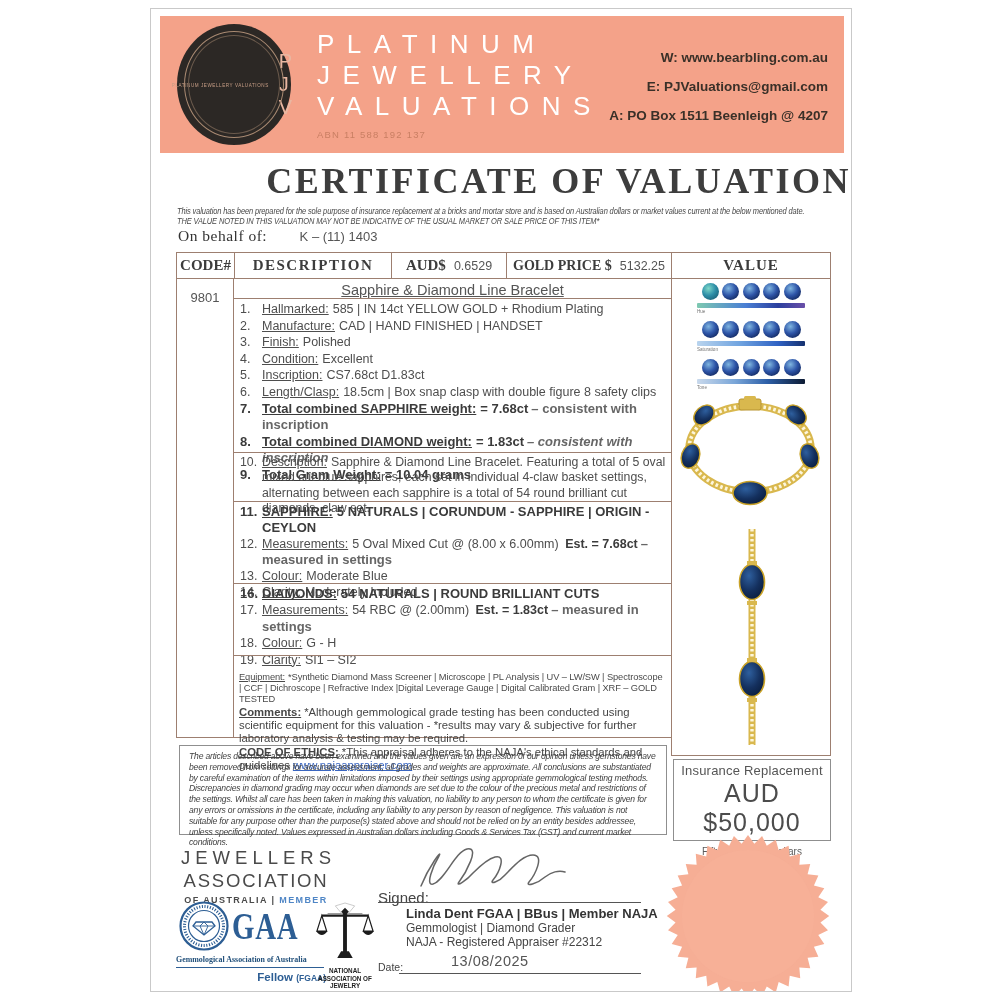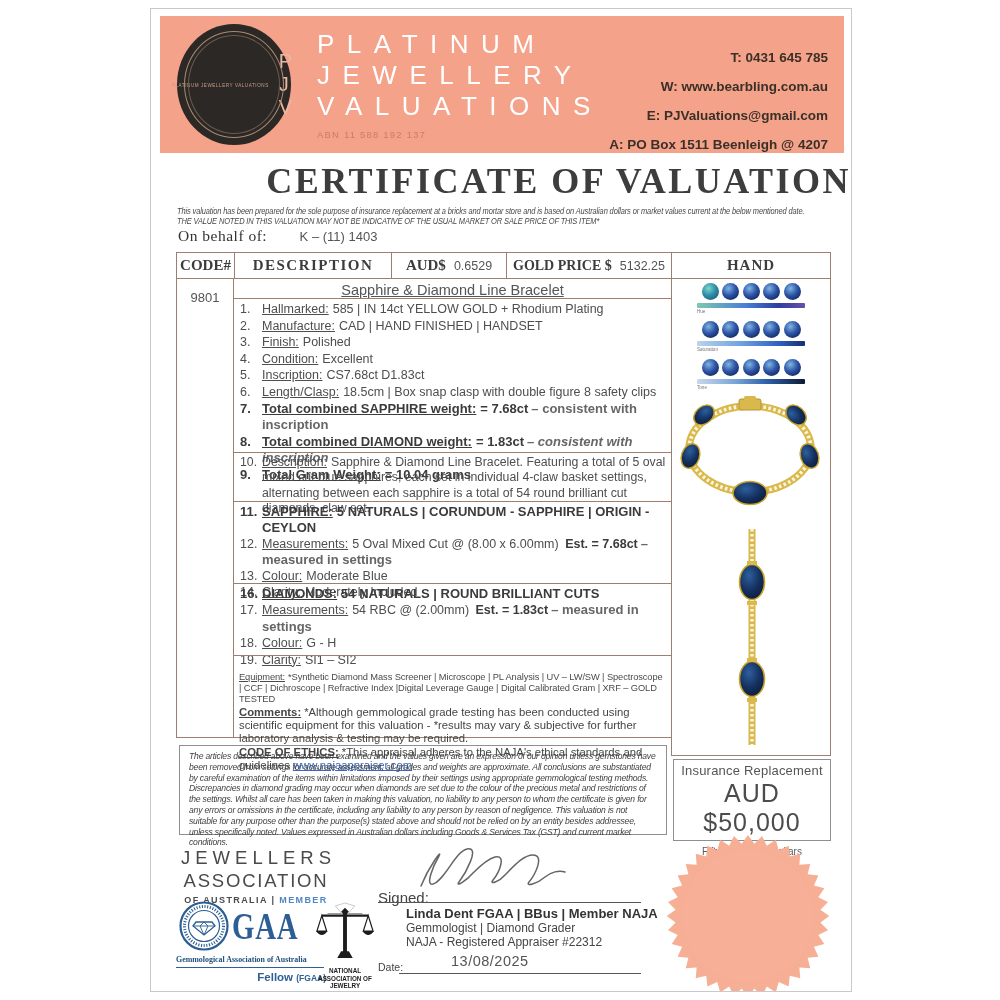--- a/index.html
+++ b/index.html
@@ -152,21 +152,20 @@
       <div class="logo-small">PLATINUM JEWELLERY VALUATIONS</div>
       <div class="logo-mono">P J V</div>
     </div>
     <div id="brand">
       <div class="bl">PLATINUM</div>
       <div class="bl">JEWELLERY</div>
       <div class="bl">VALUATIONS</div>
       <div class="abn">ABN 11 588 192 137</div>
     </div>
     <div id="contacts">
-      <div>T: 0431 645 785</div>
       <div>W: www.bearbling.com.au</div>
       <div>E: PJValuations@gmail.com</div>
       <div>A: PO Box 1511 Beenleigh @ 4207</div>
     </div>
   </div>
 
   <div id="title">CERTIFICATE OF VALUATION</div>
   <div class="topdisc l1">This valuation has been prepared for the sole purpose of insurance replacement at a bricks and mortar store and is based on Australian dollars or market values current at the below mentioned date.</div>
   <div class="topdisc l2">THE VALUE NOTED IN THIS VALUATION MAY NOT BE INDICATIVE OF THE USUAL MARKET OR SALE PRICE OF THIS ITEM*</div>
   <div id="behalf">
@@ -178,21 +177,21 @@
     <div class="hdr" id="h-code">CODE#</div>
     <div class="hdr" id="h-desc">DESCRIPTION</div>
     <div class="hdr" id="h-aud">
       <span>AUD$</span>
       <span class="num">0.6529</span>
     </div>
     <div class="hdr" id="h-gold">
       <span>GOLD PRICE $</span>
       <span class="num">5132.25</span>
     </div>
-    <div class="hdr" id="h-value">HAND</div>
+    <div class="hdr" id="h-value">VALUE</div>
 
     <div id="code-cell">9801</div>
 
     <div id="desc-cell">
       <div id="item-title">Sapphire &amp; Diamond Line Bracelet</div>
       <div id="groups">
             <div class="item-group g1">
               <div class="item-row">
                 <span class="item-num">1.</span>
                 <span class="item-body"><span class="item-label">Hallmarked:</span><span class="item-text">585 | IN 14ct YELLOW GOLD + Rhodium Plating</span></span>

